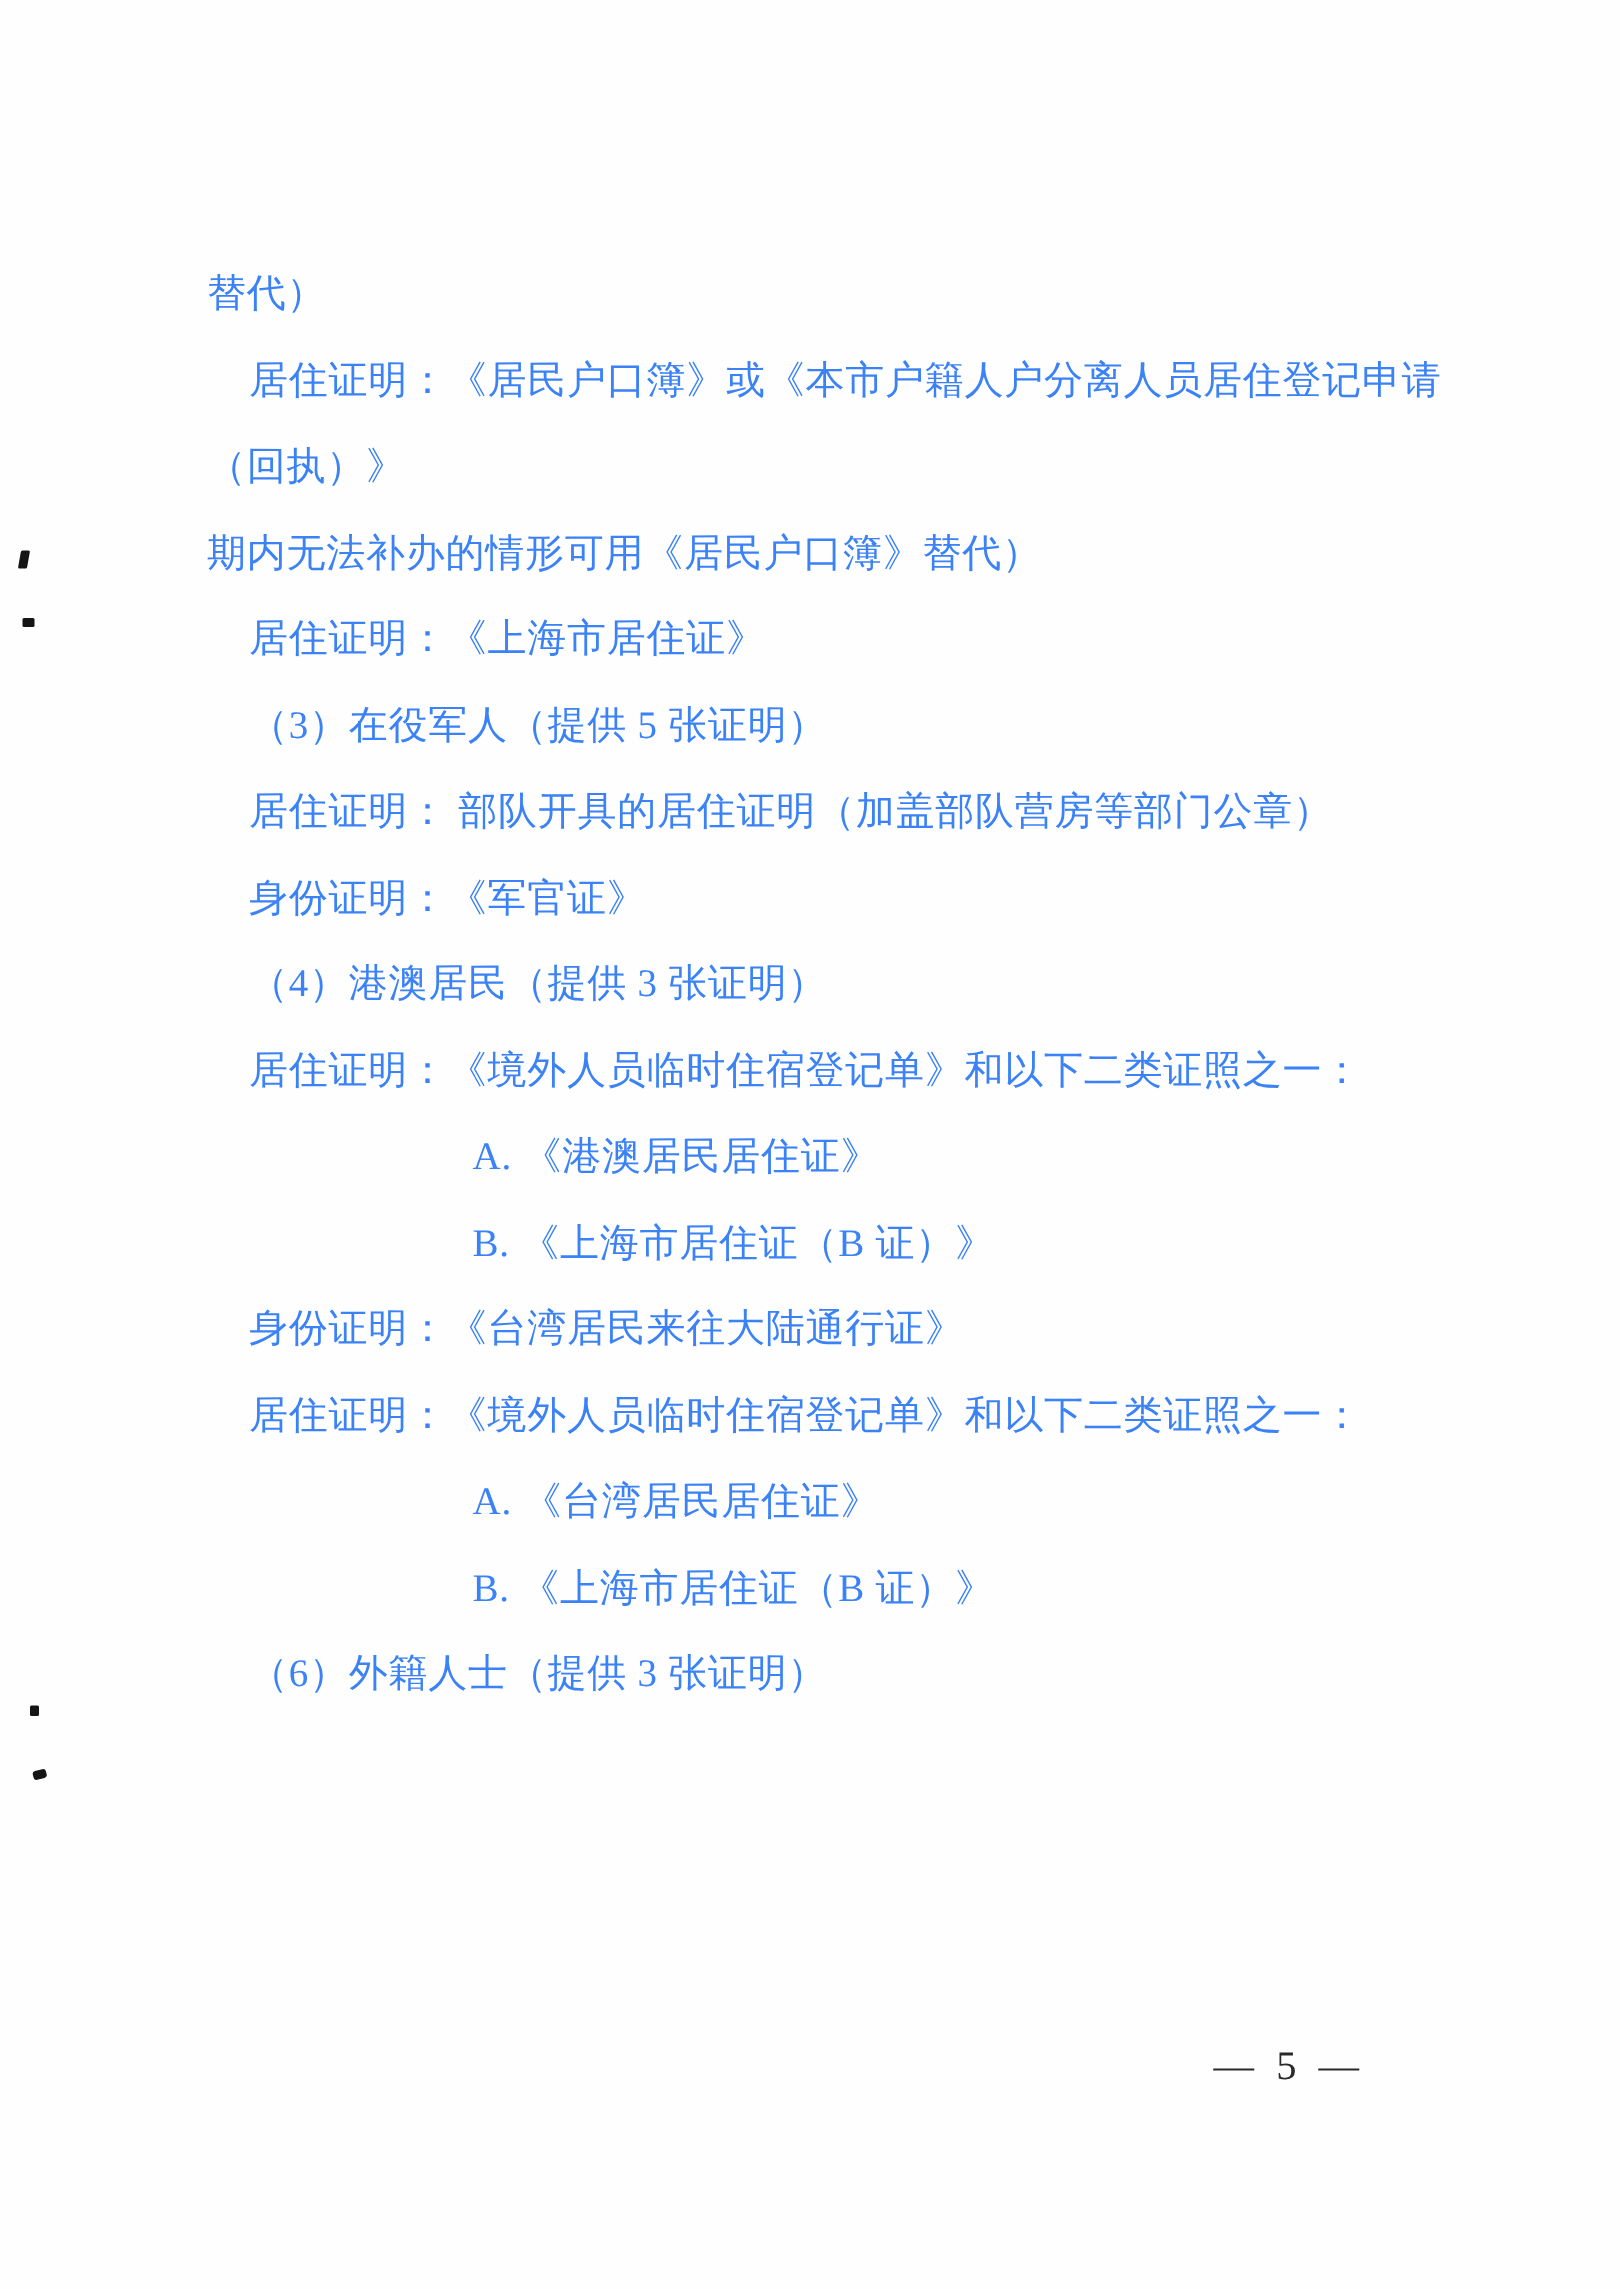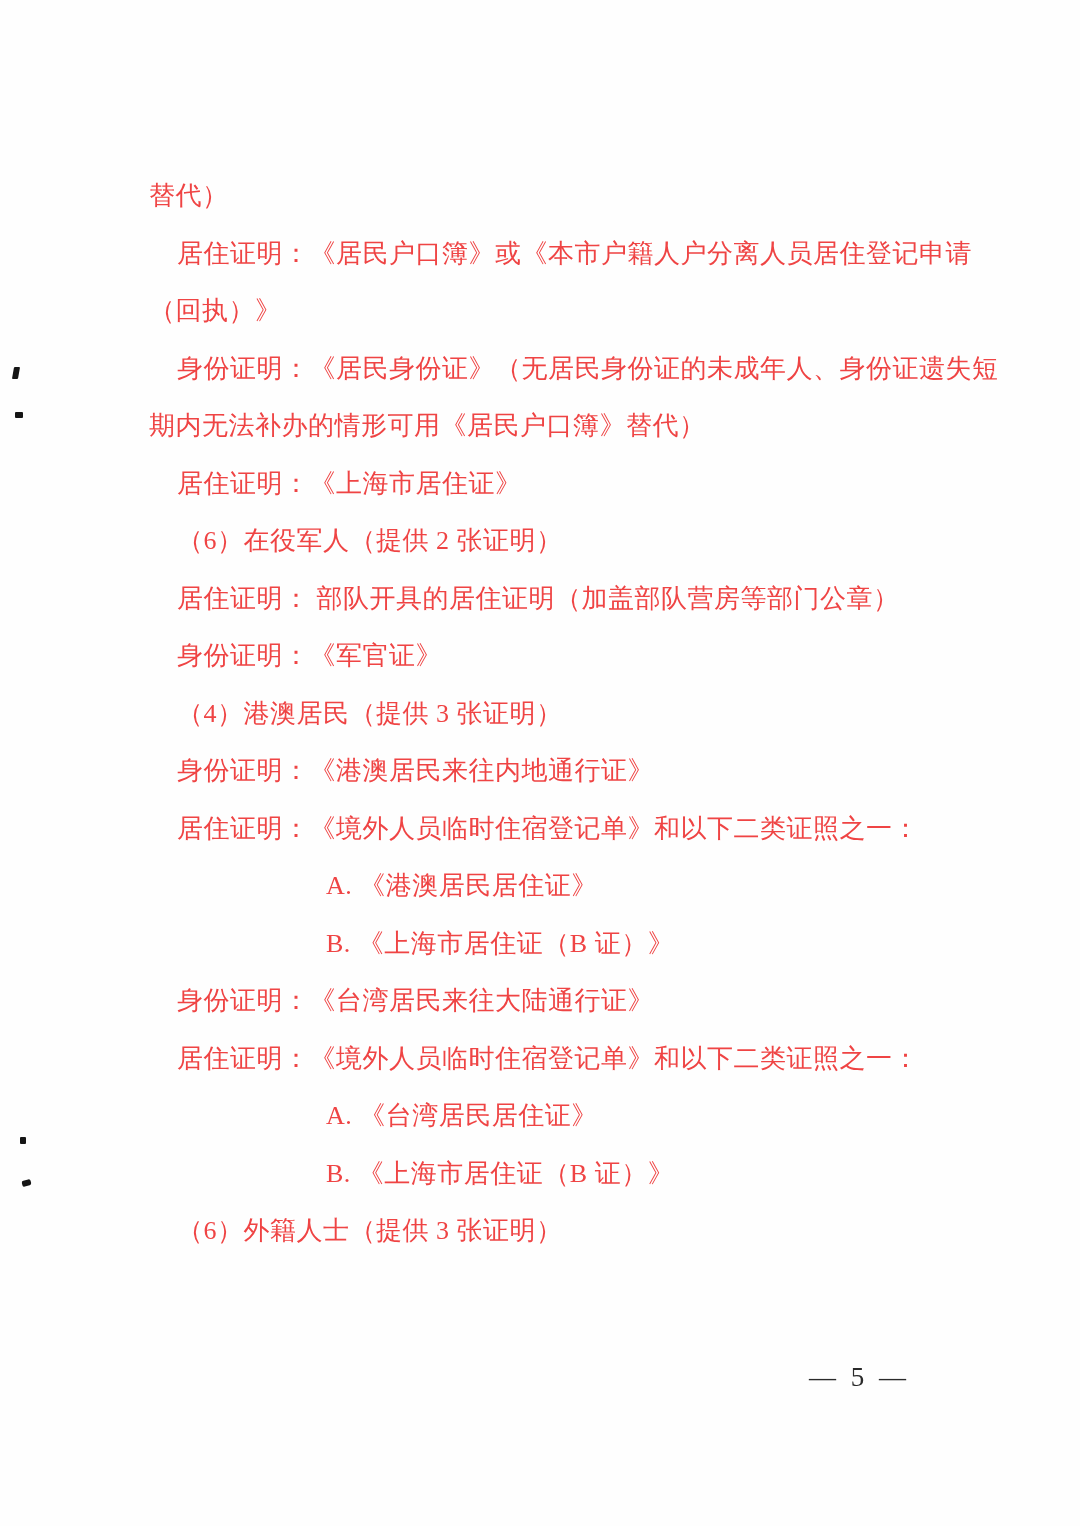--- a/index.html
+++ b/index.html
@@ -23,24 +23,23 @@
     position: absolute;
     left: 138px;
     top: 167px;
     right: 100px;
   }
   .doc-line {
     height: 57.5px;
     display: flex;
     align-items: center;
     font-size: 26px;
-    color: #ef4444;
+    color: #3b82f6;
     white-space: pre;
     letter-spacing: 0.5px;
-    margin-left: 11px;
   }
   .indent-none { padding-left: 0; }
   .indent-para { padding-left: 28px; text-align: right; }
   .indent-list { padding-left: 177px; }
   .page-footer {
     position: absolute;
     right: 170px;
     top: 1362px;
   }
   .pagenum {
@@ -66,28 +65,26 @@
 
   <span class="speck s1"></span>
   <span class="speck s2"></span>
   <span class="speck s3"></span>
   <span class="speck s4"></span>
 
   <main class="doc-body" id="doc-lines">
       <div class="doc-line indent-none">替代）</div>
       <div class="doc-line indent-para">居住证明：《居民户口簿》或《本市户籍人户分离人员居住登记申请</div>
       <div class="doc-line indent-none">（回执）》</div>
-      <div class="doc-line indent-para">身份证明：《居民身份证》（无居民身份证的未成年人、身份证遗失短</div>
       <div class="doc-line indent-none">期内无法补办的情形可用《居民户口簿》替代）</div>
       <div class="doc-line indent-para">居住证明：《上海市居住证》</div>
-      <div class="doc-line indent-para">（6）在役军人（提供 2 张证明）</div>
+      <div class="doc-line indent-para">（3）在役军人（提供 5 张证明）</div>
       <div class="doc-line indent-para">居住证明： 部队开具的居住证明（加盖部队营房等部门公章）</div>
       <div class="doc-line indent-para">身份证明：《军官证》</div>
       <div class="doc-line indent-para">（4）港澳居民（提供 3 张证明）</div>
-      <div class="doc-line indent-para">身份证明：《港澳居民来往内地通行证》</div>
       <div class="doc-line indent-para">居住证明：《境外人员临时住宿登记单》和以下二类证照之一：</div>
       <div class="doc-line indent-list">A. 《港澳居民居住证》</div>
       <div class="doc-line indent-list">B. 《上海市居住证（B 证）》</div>
       <div class="doc-line indent-para">身份证明：《台湾居民来往大陆通行证》</div>
       <div class="doc-line indent-para">居住证明：《境外人员临时住宿登记单》和以下二类证照之一：</div>
       <div class="doc-line indent-list">A. 《台湾居民居住证》</div>
       <div class="doc-line indent-list">B. 《上海市居住证（B 证）》</div>
       <div class="doc-line indent-para">（6）外籍人士（提供 3 张证明）</div>
     </main>
 

